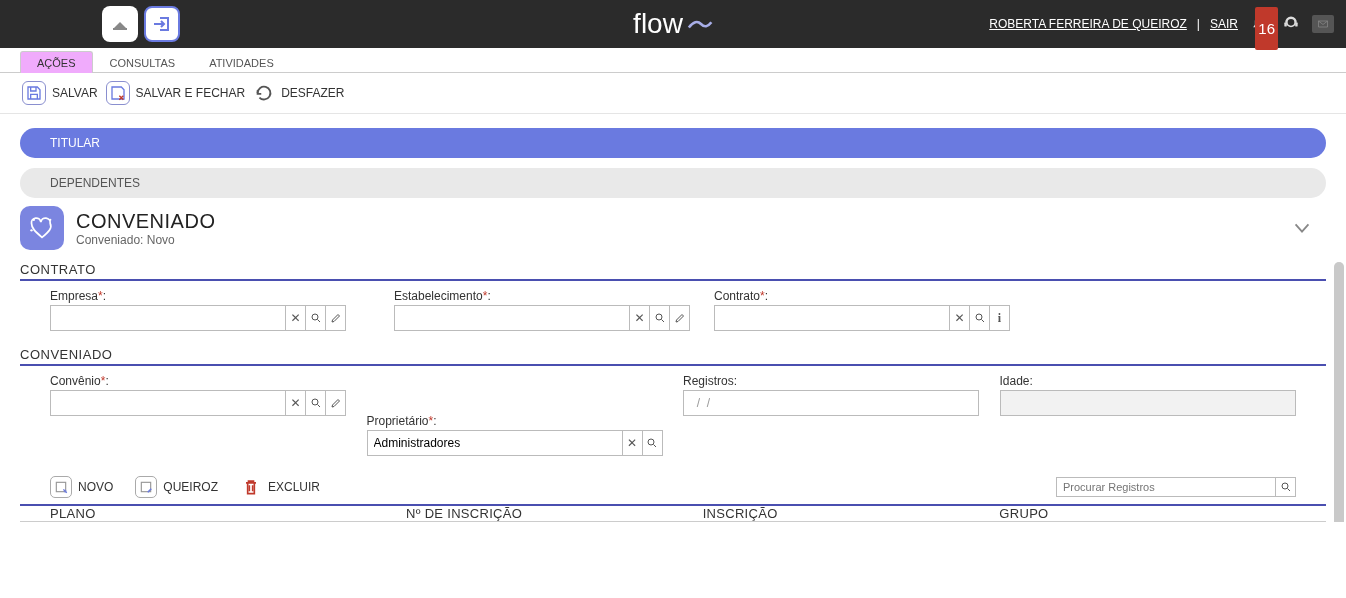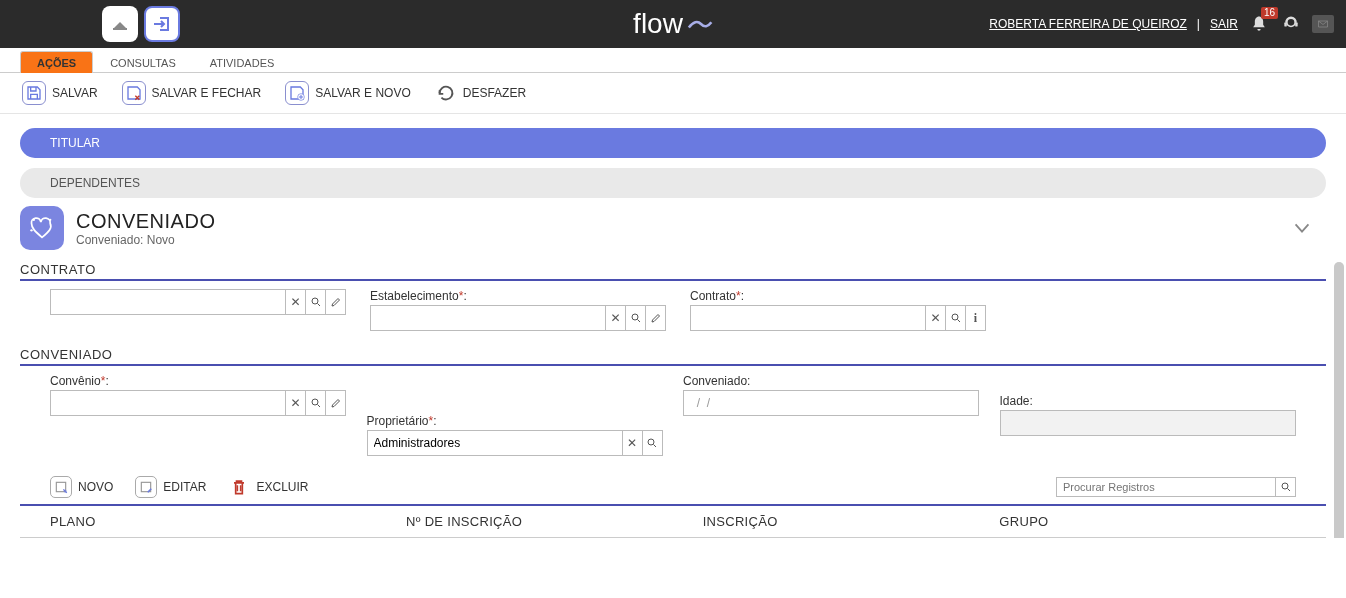--- a/index.html
+++ b/index.html
@@ -28,37 +28,37 @@
   .logo {
     position:absolute; left:50%; transform:translateX(-50%);
     color:#fff; font-size:28px; font-weight:300; display:flex; align-items:center;
   }
   .logo-wave { width:26px; height:18px; margin-left:4px; }
   .topbar-right { margin-left:auto; display:flex; align-items:center; gap:10px; color:#fff; font-size:12px;}
   .topbar-right a { color:#fff; text-decoration:underline; }
   .top-icon { width:22px; height:22px; position:relative; display:flex; align-items:center; justify-content:center;}
   .badge {
     position:absolute; top:-6px; right:-8px; background:#c0392b; color:#fff;
-    font-size:10px; padding:1px 3px; border-radius:2px; line-height:1;
+    font-size:15px; padding:14px 3px; border-radius:2px; line-height:1;
   }
   
   .main-tabs {
     display:flex; align-items:flex-end; padding:0 20px; height:25px; border-bottom:1px solid #ccc;
   }
   .main-tab {
     padding:5px 16px 4px; font-size:11px; color:#555; cursor:pointer;
     border:1px solid transparent; border-bottom:none; position:relative; top:1px;
   }
   .main-tab.active {
-    border-color:#ccc; background:#f97316; border-radius:3px 3px 0 0; color:#333;
-    font-weight:700;
+    border-color:#ccc; background:#f0abfc; border-radius:3px 3px 0 0; color:#333;
+    font-weight:400;
   }
   
   .action-toolbar {
-    display:flex; align-items:center; padding:6px 20px; gap:20px;
+    display:flex; align-items:center; padding:6px 20px; gap:4px;
     border-bottom:1px solid #e5e5e5;
   }
   .action-btn {
     display:flex; align-items:center; gap:6px; font-size:12px; color:#333;
     cursor:pointer; background:none; border:none; padding:2px;
   }
   .action-btn .awrap { width:24px; height:24px; border:1px solid #8a8fcf; border-radius:6px;
     display:flex; align-items:center; justify-content:center;}
   
   .pill-tabs { display:flex; gap:10px; padding:14px 20px 8px;flex-direction:column;}
@@ -107,21 +107,21 @@
   .pbtn .picon { width:22px; height:22px; border:1px solid #aaa; border-radius:5px;
     display:flex; align-items:center; justify-content:center;}
   .pbtn.trash .picon{ border:none;}
   .search-wrap { margin-left:auto; display:flex; align-items:center; }
   .search-wrap input {
     width:220px; height:20px; border:1px solid #bbb; font-size:11px; padding:0 6px;
   }
   .search-wrap .sbtn { width:20px; height:20px; border:1px solid #bbb; border-left:none;
     display:flex; align-items:center; justify-content:center; background:#fff; cursor:pointer;}
   
-  .table-header { display:flex; padding:8px 30px; font-size:13px; color:#333;
+  .table-header { display:flex; padding:0 30px; font-size:13px; color:#333;
     border-bottom:1px solid #ccc; letter-spacing:0.3px;}
   .th { flex:1; }
   svg { display:block; }
 </style>
 </head>
 <body>
 
 <div class="topbar">
   <div class="topbar-left">
     <div class="icon-box">
@@ -187,30 +187,20 @@
   <button class="action-btn">
     <span class="awrap">
         <svg width="16" height="16" viewBox="0 0 24 24">
           <path d="M5 3 H17 L21 7 V21 H3 V3 Z" fill="none" stroke="#6a7ae0" stroke-width="2"></path>
           <path d="M14 16 L20 22 M20 16 L14 22" stroke="#c0392b" stroke-width="2"></path>
         </svg>
       </span>
     <span>SALVAR E FECHAR</span>
   </button>
   <button class="action-btn">
-    <span class="awrap">
-        <svg width="16" height="16" viewBox="0 0 24 24">
-          <path d="M5 3 H17 L21 7 V21 H3 V3 Z" fill="none" stroke="#6a7ae0" stroke-width="2"></path>
-          <circle cx="18" cy="18" r="5" fill="#fff" stroke="#6a7ae0"></circle>
-          <path d="M18 15 V21 M15 18 H21" stroke="#6a7ae0" stroke-width="1.5"></path>
-        </svg>
-      </span>
-    <span>SALVAR E NOVO</span>
-  </button>
-  <button class="action-btn">
     <span style="width:22px;height:22px;">
         <svg width="22" height="22" viewBox="0 0 24 24">
           <path d="M5 12 a7 7 0 1 1 2 5" fill="none" stroke="#555" stroke-width="2"></path>
           <path d="M5 9 L5 13 L9 13" fill="none" stroke="#555" stroke-width="2"></path>
         </svg>
       </span>
     <span>DESFAZER</span>
   </button>
 </div>
 
@@ -239,37 +229,38 @@
   </div>
 </div>
 
 <div class="content">
   <div class="scroll-track"></div>
   <div class="scroll-thumb"></div>
 
   <div class="section-title">CONTRATO</div>
   <div class="row">
     <div class="field" style="width:300px;">
+      <label><span>Empresa</span><span class="req">*</span>:</label>
       <div class="input-wrap">
         <input type="text" style="width: 236px;" value="">
         <div class="btnx">✕</div>
         <div class="btnx">
             <svg width="12" height="12" viewBox="0 0 24 24">
               <circle cx="10" cy="10" r="6" fill="none" stroke="#555" stroke-width="2"></circle>
               <path d="M15 15 L20 20" stroke="#555" stroke-width="2"></path>
             </svg>
           </div>
         <div class="btnx">
             <svg width="12" height="12" viewBox="0 0 24 24">
               <path d="M4 20 L8 19 L19 8 L16 5 L5 16 Z" fill="none" stroke="#555" stroke-width="2"></path>
             </svg>
           </div>
       </div>
     </div>
-    <div class="field" style="width:300px;">
+    <div class="field" style="width:300px;margin-left:24px;">
       <label><span>Estabelecimento</span><span class="req">*</span>:</label>
       <div class="input-wrap">
         <input type="text" style="width: 236px;" value="">
         <div class="btnx">✕</div>
         <div class="btnx">
             <svg width="12" height="12" viewBox="0 0 24 24">
               <circle cx="10" cy="10" r="6" fill="none" stroke="#555" stroke-width="2"></circle>
               <path d="M15 15 L20 20" stroke="#555" stroke-width="2"></path>
             </svg>
           </div>
@@ -323,26 +314,26 @@
         <div class="btnx">✕</div>
         <div class="btnx">
             <svg width="12" height="12" viewBox="0 0 24 24">
               <circle cx="10" cy="10" r="6" fill="none" stroke="#555" stroke-width="2"></circle>
               <path d="M15 15 L20 20" stroke="#555" stroke-width="2"></path>
             </svg>
           </div>
       </div>
     </div>
     <div class="field" style="width:300px;">
-      <label>Conveniado:</label>
+      <label>Registros:</label>
       <div class="input-wrap">
         <input type="text" style="width: 296px; color: rgb(153, 153, 153);" value="  /  /">
       </div>
     </div>
-    <div class="field readonly" style="width:300px;justify-content:center;">
+    <div class="field readonly" style="width:300px;">
       <label>Idade:</label>
       <div class="input-wrap">
         <input type="text" readonly="" style="width: 296px;" value="">
       </div>
     </div>
   </div>
 
   <div class="plan-toolbar">
     <div class="pbtn">
       <span class="picon">
@@ -354,21 +345,21 @@
         </span>
       <span>NOVO</span>
     </div>
     <div class="pbtn">
       <span class="picon">
           <svg width="14" height="14" viewBox="0 0 24 24">
             <rect x="4" y="4" width="16" height="16" fill="none" stroke="#999" stroke-width="2"></rect>
             <path d="M14 20 L20 14 L22 16 L16 22 Z" fill="#6a7ae0"></path>
           </svg>
         </span>
-      <span>EDITAR</span>
+      <span>QUEIROZ</span>
     </div>
     <div class="pbtn trash">
       <span class="picon">
           <svg width="20" height="20" viewBox="0 0 24 24">
             <path d="M6 7 H18 M9 7 V5 H15 V7 M8 7 V20 H16 V7" fill="none" stroke="#c0392b" stroke-width="2"></path>
             <path d="M10 10 V17 M14 10 V17" stroke="#c0392b" stroke-width="2"></path>
           </svg>
         </span>
       <span>EXCLUIR</span>
     </div>

